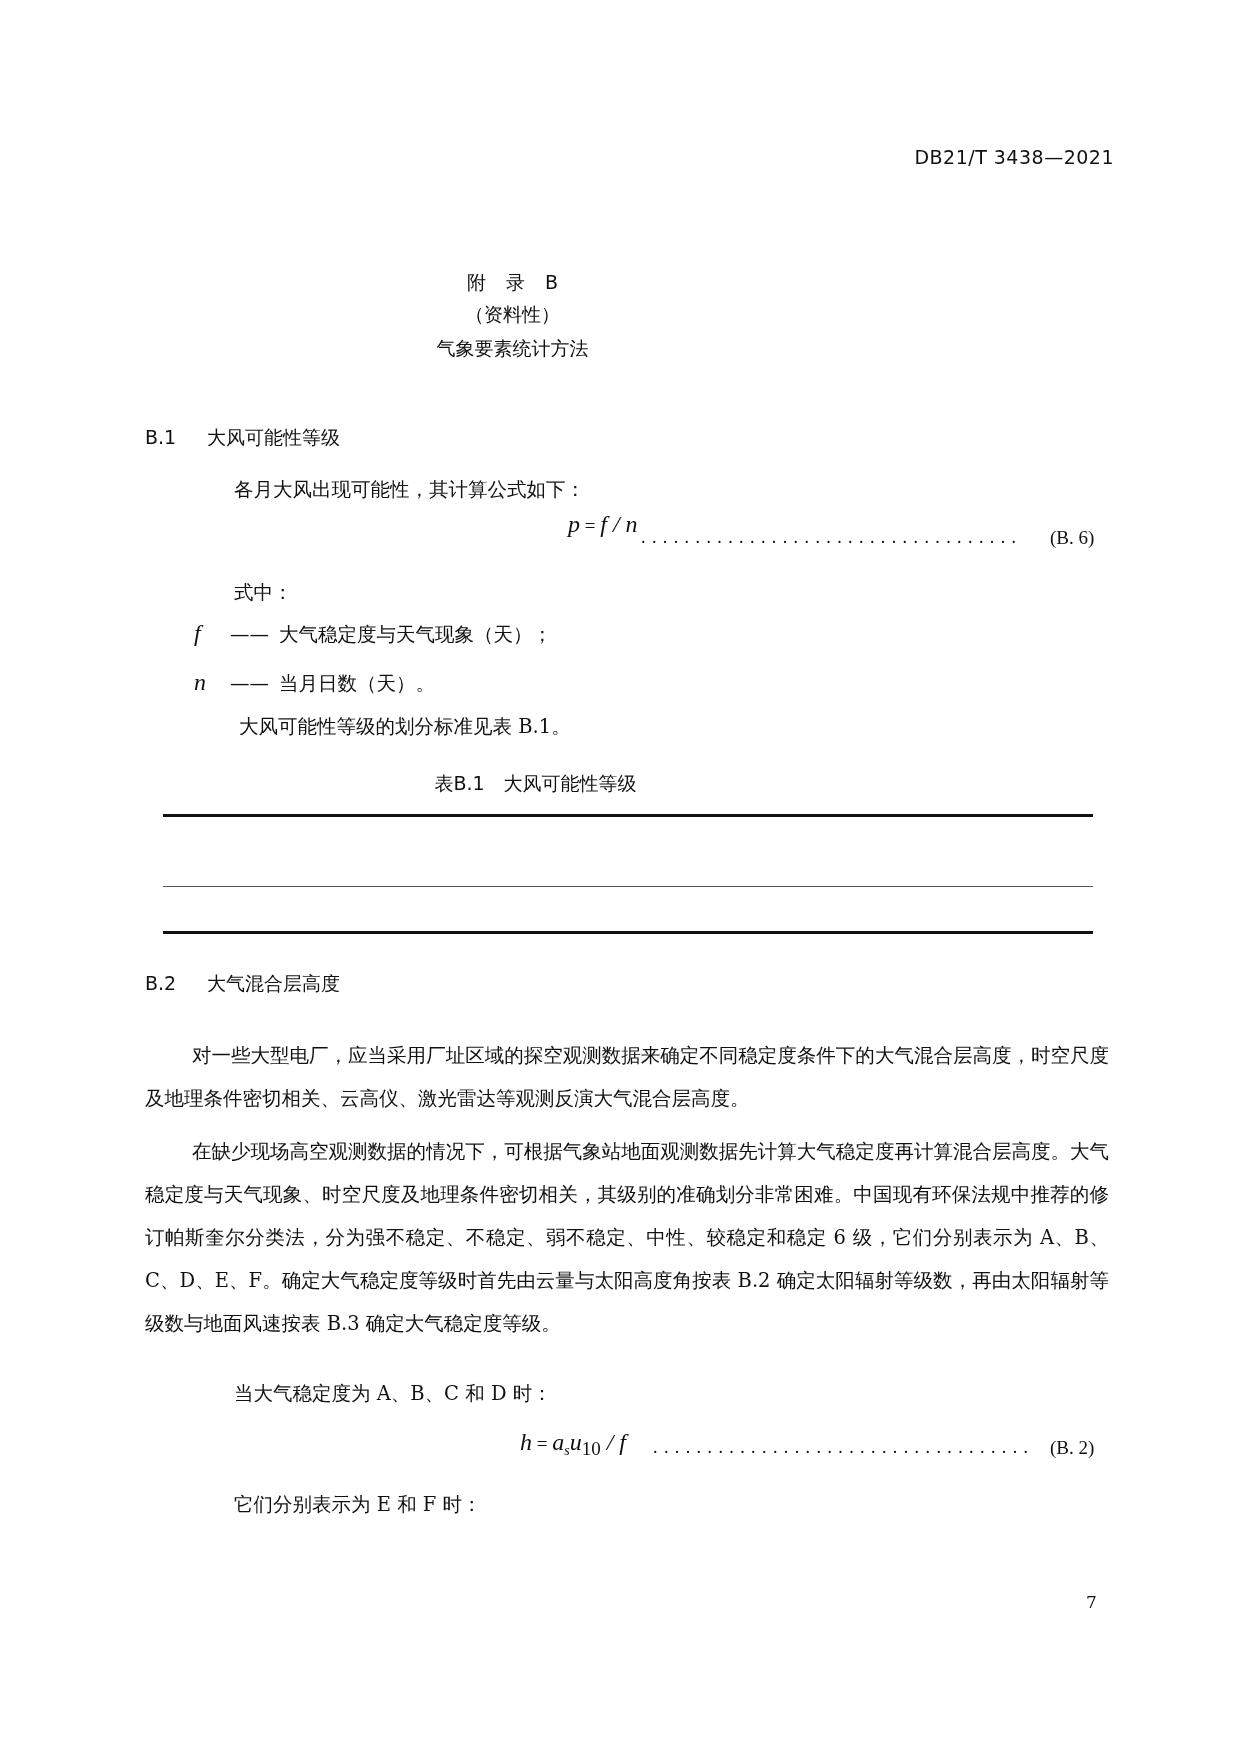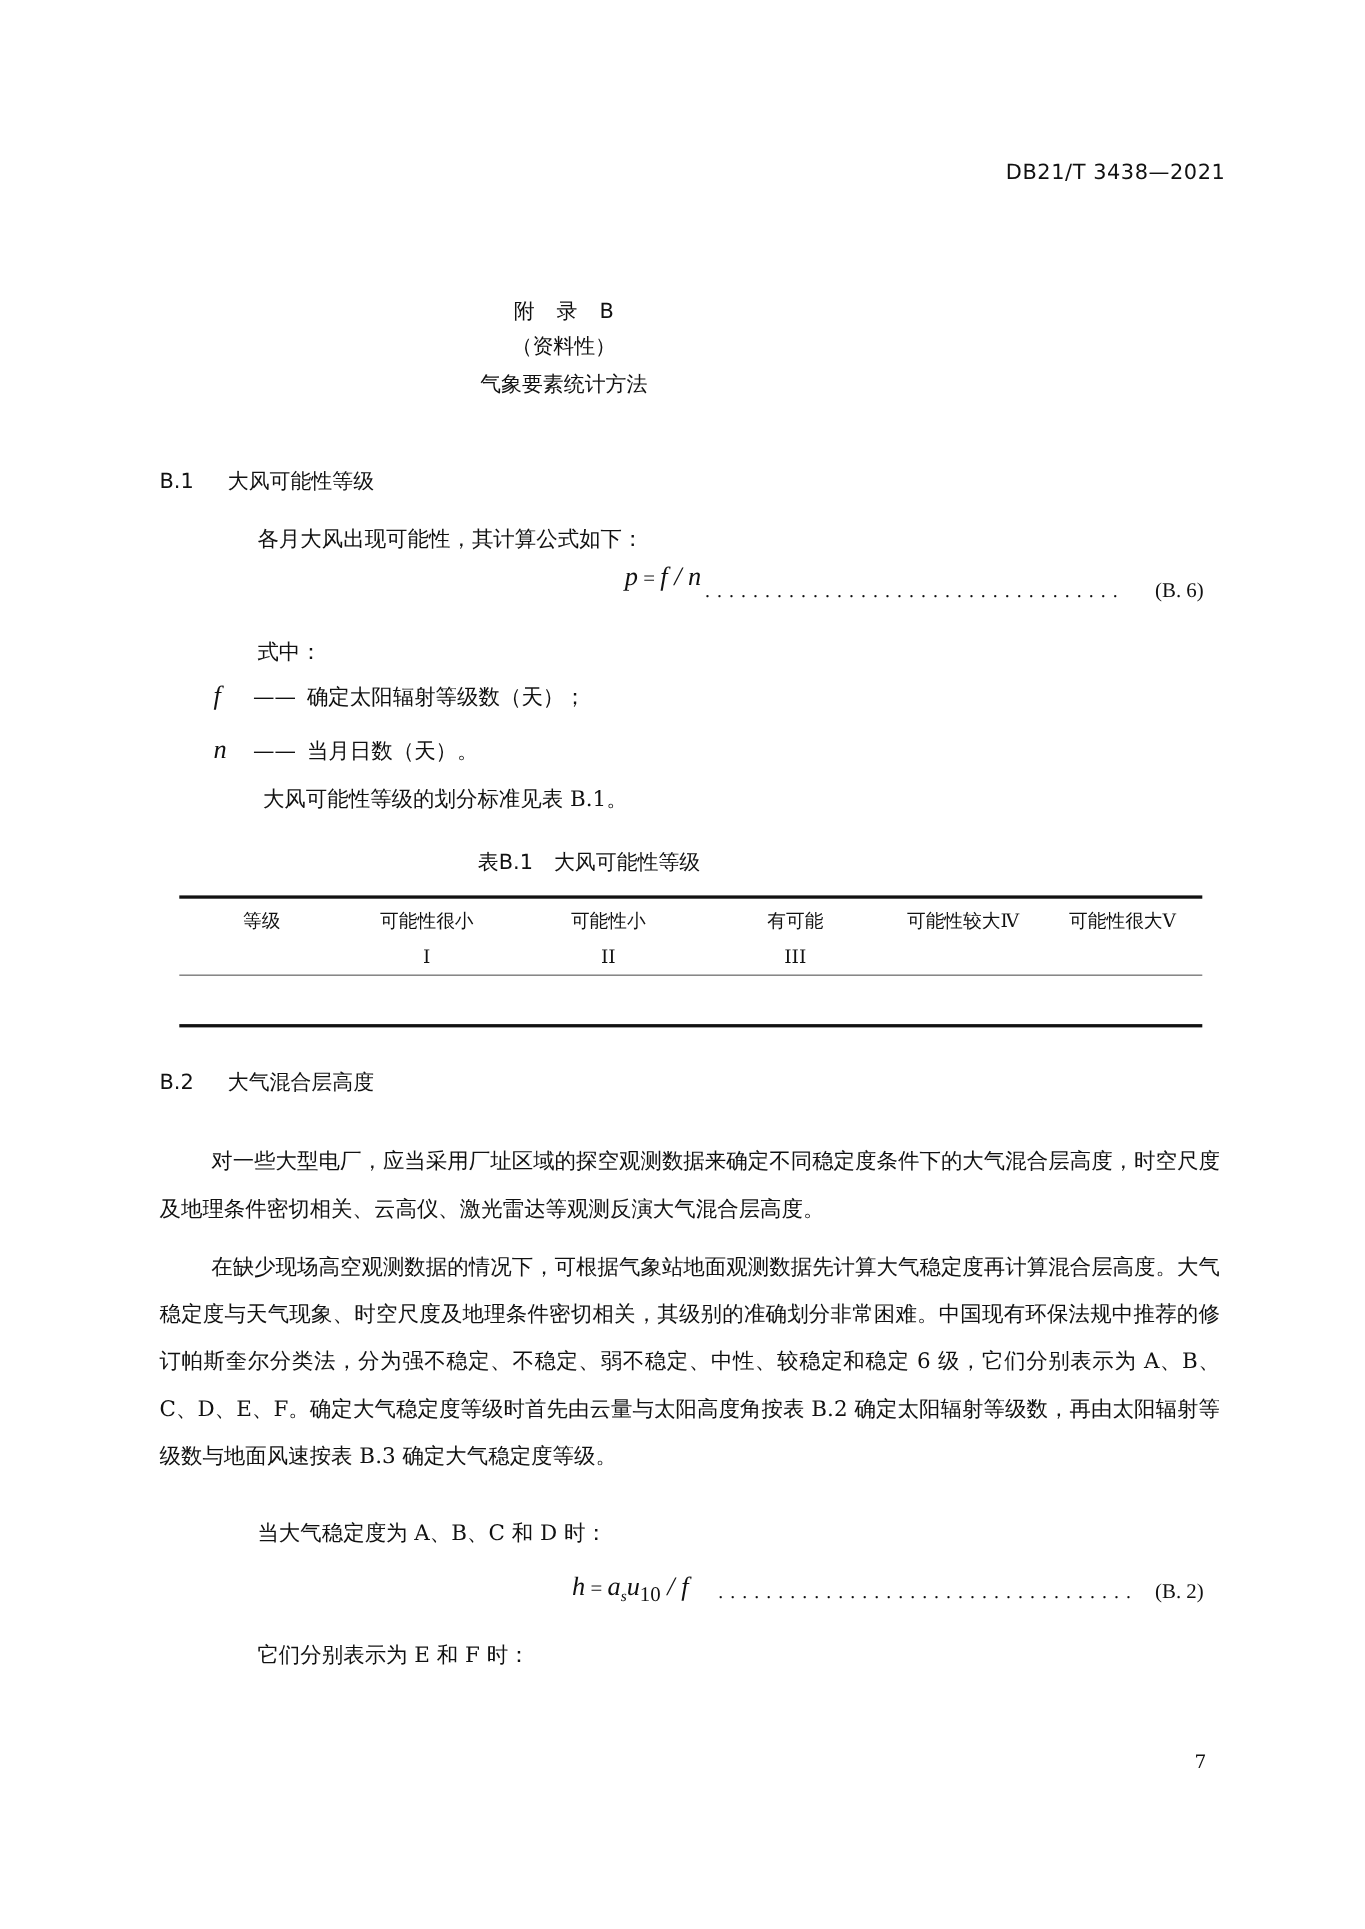--- a/index.html
+++ b/index.html
@@ -75,21 +75,21 @@
 <div class="abs" style="left:641px; top:527px;">
   <span class="dots">...................................</span>
 </div>
 <div class="abs" style="left:1050px; top:527px;">
   <span class="eqno">(B. 6)</span>
 </div>
 
 <div class="abs body-text para serif" style="top:579px;">式中：</div>
 
 <div class="abs var-line serif" style="top:620px;">
-  <span class="sym math">f</span><span class="dash">——</span><span>确定太阳辐射等级数（天）；</span>
+  <span class="sym math">f</span><span class="dash">——</span><span>大气稳定度与天气现象（天）；</span>
 </div>
 <div class="abs var-line serif" style="top:669px;">
   <span class="sym math">n</span><span class="dash">——</span><span>当月日数（天）。</span>
 </div>
 
 <div class="abs body-text para serif" style="left:195px; top:713px;">大风可能性等级的划分标准见表 B.1。</div>
 
 <div class="abs table-caption sans">表B.1　大风可能性等级</div>
 
 <div class="rule-top"></div>
@@ -99,46 +99,20 @@
 <table class="grade-table serif">
   <colgroup>
     <col style="width:150px">
       <col style="width:150px">
       <col style="width:180px">
       <col style="width:160px">
       <col style="width:145px">
       <col style="width:145px">
   </colgroup>
   <tbody>
-      <tr class="head">
-    <td>
-          <div>等级</div>
-          <div></div>
-        </td>
-    <td>
-          <div>可能性很小</div>
-          <div>I</div>
-        </td>
-    <td>
-          <div>可能性小</div>
-          <div>II</div>
-        </td>
-    <td>
-          <div>有可能</div>
-          <div>III</div>
-        </td>
-    <td>
-          <div>可能性较大Ⅳ</div>
-          <div></div>
-        </td>
-    <td>
-          <div>可能性很大Ⅴ</div>
-          <div></div>
-        </td>
-  </tr>
 </tbody>
   </table>
 
 <div class="abs sec-heading sans" style="top:971px;">
   <span class="num">B.2</span>
   <span>大气混合层高度</span>
 </div>
 
 <div class="abs indent-para serif" style="top:1034px;">对一些大型电厂，应当采用厂址区域的探空观测数据来确定不同稳定度条件下的大气混合层高度，时空尺度及地理条件密切相关、云高仪、激光雷达等观测反演大气混合层高度。</div>
 

